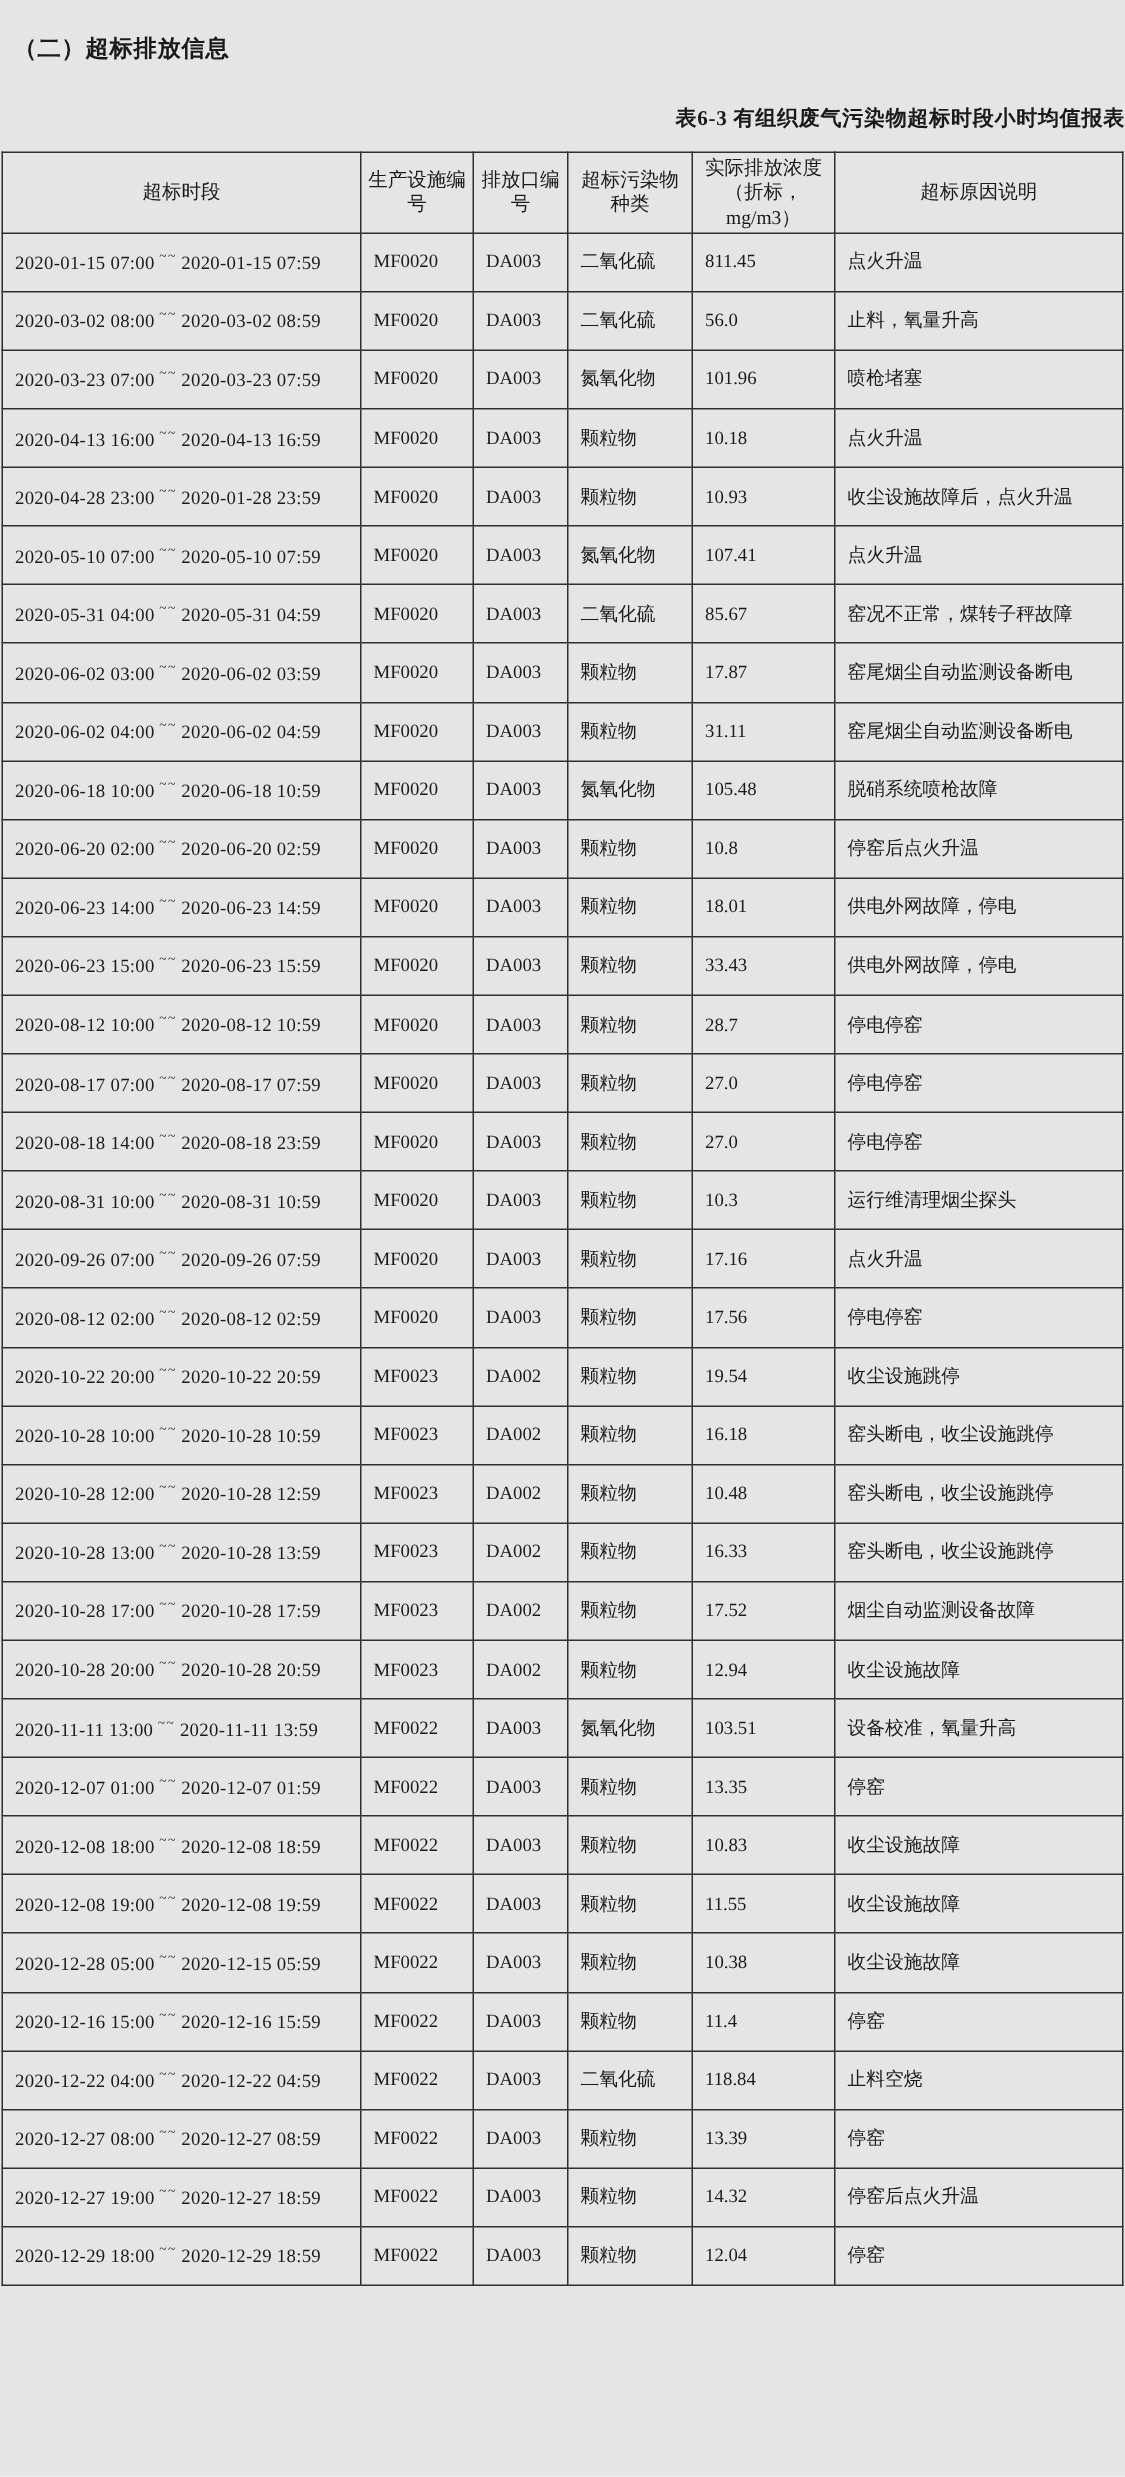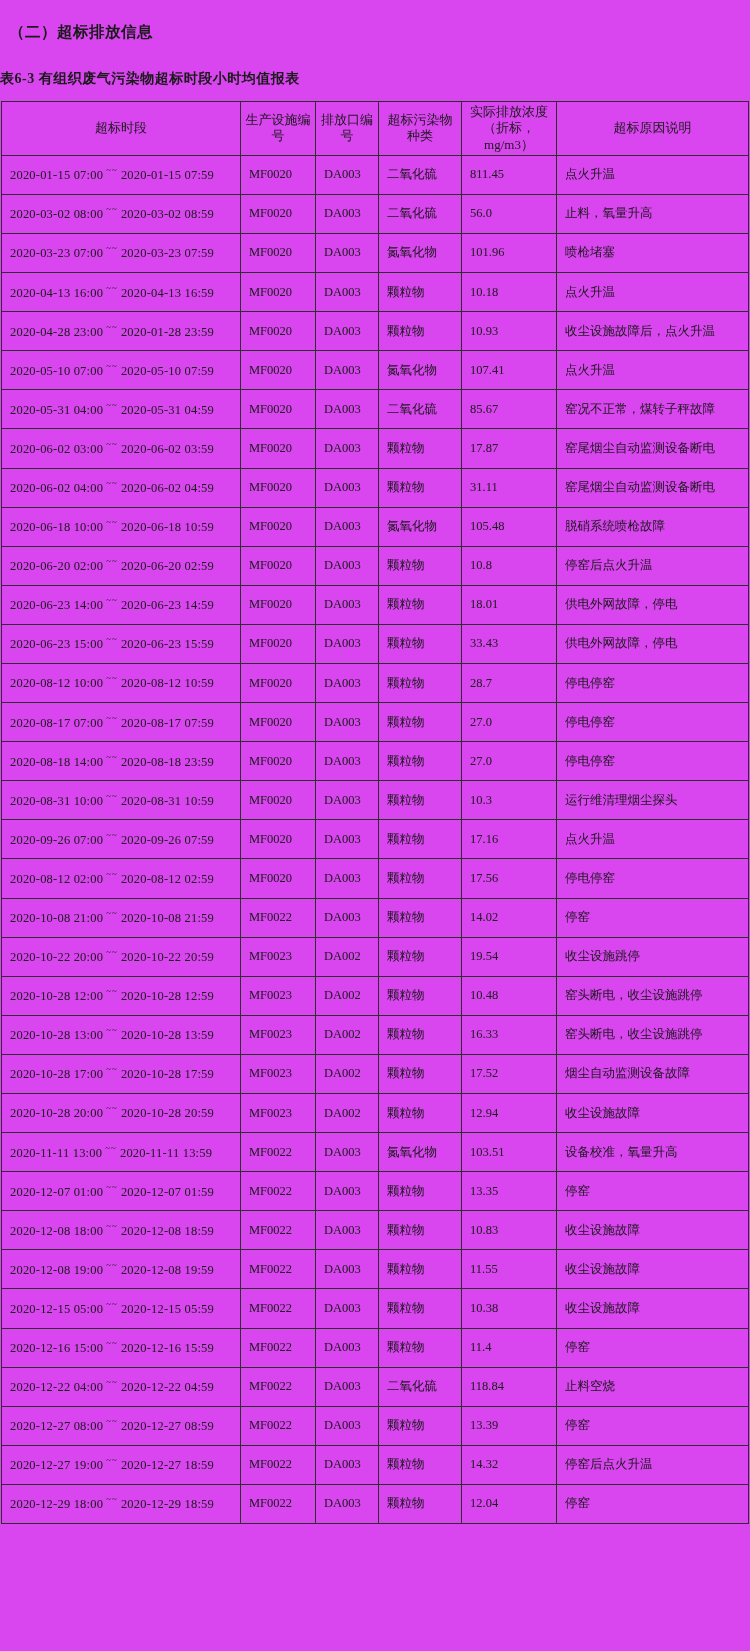--- a/index.html
+++ b/index.html
@@ -8,32 +8,32 @@
     background: #ffffff;
     width: 750px;
   }
   body {
     font-family: "Liberation Serif", "DejaVu Serif", serif;
     color: #1a1a1a;
   }
   .page {
     width: 750px;
     min-height: 1651px;
-    background: #d946ef;
+    background: #e5e5e5;
     box-sizing: border-box;
     padding-top: 22px;
   }
   .section-heading {
     font-size: 15.5px;
     font-weight: bold;
     margin: 0 0 0 9px;
     letter-spacing: 0.5px;
   }
   .table-title {
-    text-align: left;
+    text-align: right;
     font-size: 14px;
     font-weight: bold;
     margin-top: 27px;
     margin-bottom: 13px;
     letter-spacing: 0.5px;
   }
   table.report {
     border-collapse: collapse;
     table-layout: fixed;
     width: 747px;
@@ -251,34 +251,34 @@
   </tr>
         <tr>
     <td class="c-period"><span>2020-08-12 02:00</span><sup class="range-sep">~~</sup><span>2020-08-12 02:59</span></td>
     <td>MF0020</td>
     <td>DA003</td>
     <td>颗粒物</td>
     <td>17.56</td>
     <td>停电停窑</td>
   </tr>
         <tr>
-    <td class="c-period"><span>2020-10-08 21:00</span><sup class="range-sep">~~</sup><span>2020-10-08 21:59</span></td>
-    <td>MF0022</td>
-    <td>DA003</td>
-    <td>颗粒物</td>
-    <td>14.02</td>
-    <td>停窑</td>
-  </tr>
-        <tr>
     <td class="c-period"><span>2020-10-22 20:00</span><sup class="range-sep">~~</sup><span>2020-10-22 20:59</span></td>
     <td>MF0023</td>
     <td>DA002</td>
     <td>颗粒物</td>
     <td>19.54</td>
     <td>收尘设施跳停</td>
+  </tr>
+        <tr>
+    <td class="c-period"><span>2020-10-28 10:00</span><sup class="range-sep">~~</sup><span>2020-10-28 10:59</span></td>
+    <td>MF0023</td>
+    <td>DA002</td>
+    <td>颗粒物</td>
+    <td>16.18</td>
+    <td>窑头断电，收尘设施跳停</td>
   </tr>
         <tr>
     <td class="c-period"><span>2020-10-28 12:00</span><sup class="range-sep">~~</sup><span>2020-10-28 12:59</span></td>
     <td>MF0023</td>
     <td>DA002</td>
     <td>颗粒物</td>
     <td>10.48</td>
     <td>窑头断电，收尘设施跳停</td>
   </tr>
         <tr>
@@ -331,21 +331,21 @@
   </tr>
         <tr>
     <td class="c-period"><span>2020-12-08 19:00</span><sup class="range-sep">~~</sup><span>2020-12-08 19:59</span></td>
     <td>MF0022</td>
     <td>DA003</td>
     <td>颗粒物</td>
     <td>11.55</td>
     <td>收尘设施故障</td>
   </tr>
         <tr>
-    <td class="c-period"><span>2020-12-15 05:00</span><sup class="range-sep">~~</sup><span>2020-12-15 05:59</span></td>
+    <td class="c-period"><span>2020-12-28 05:00</span><sup class="range-sep">~~</sup><span>2020-12-15 05:59</span></td>
     <td>MF0022</td>
     <td>DA003</td>
     <td>颗粒物</td>
     <td>10.38</td>
     <td>收尘设施故障</td>
   </tr>
         <tr>
     <td class="c-period"><span>2020-12-16 15:00</span><sup class="range-sep">~~</sup><span>2020-12-16 15:59</span></td>
     <td>MF0022</td>
     <td>DA003</td>

